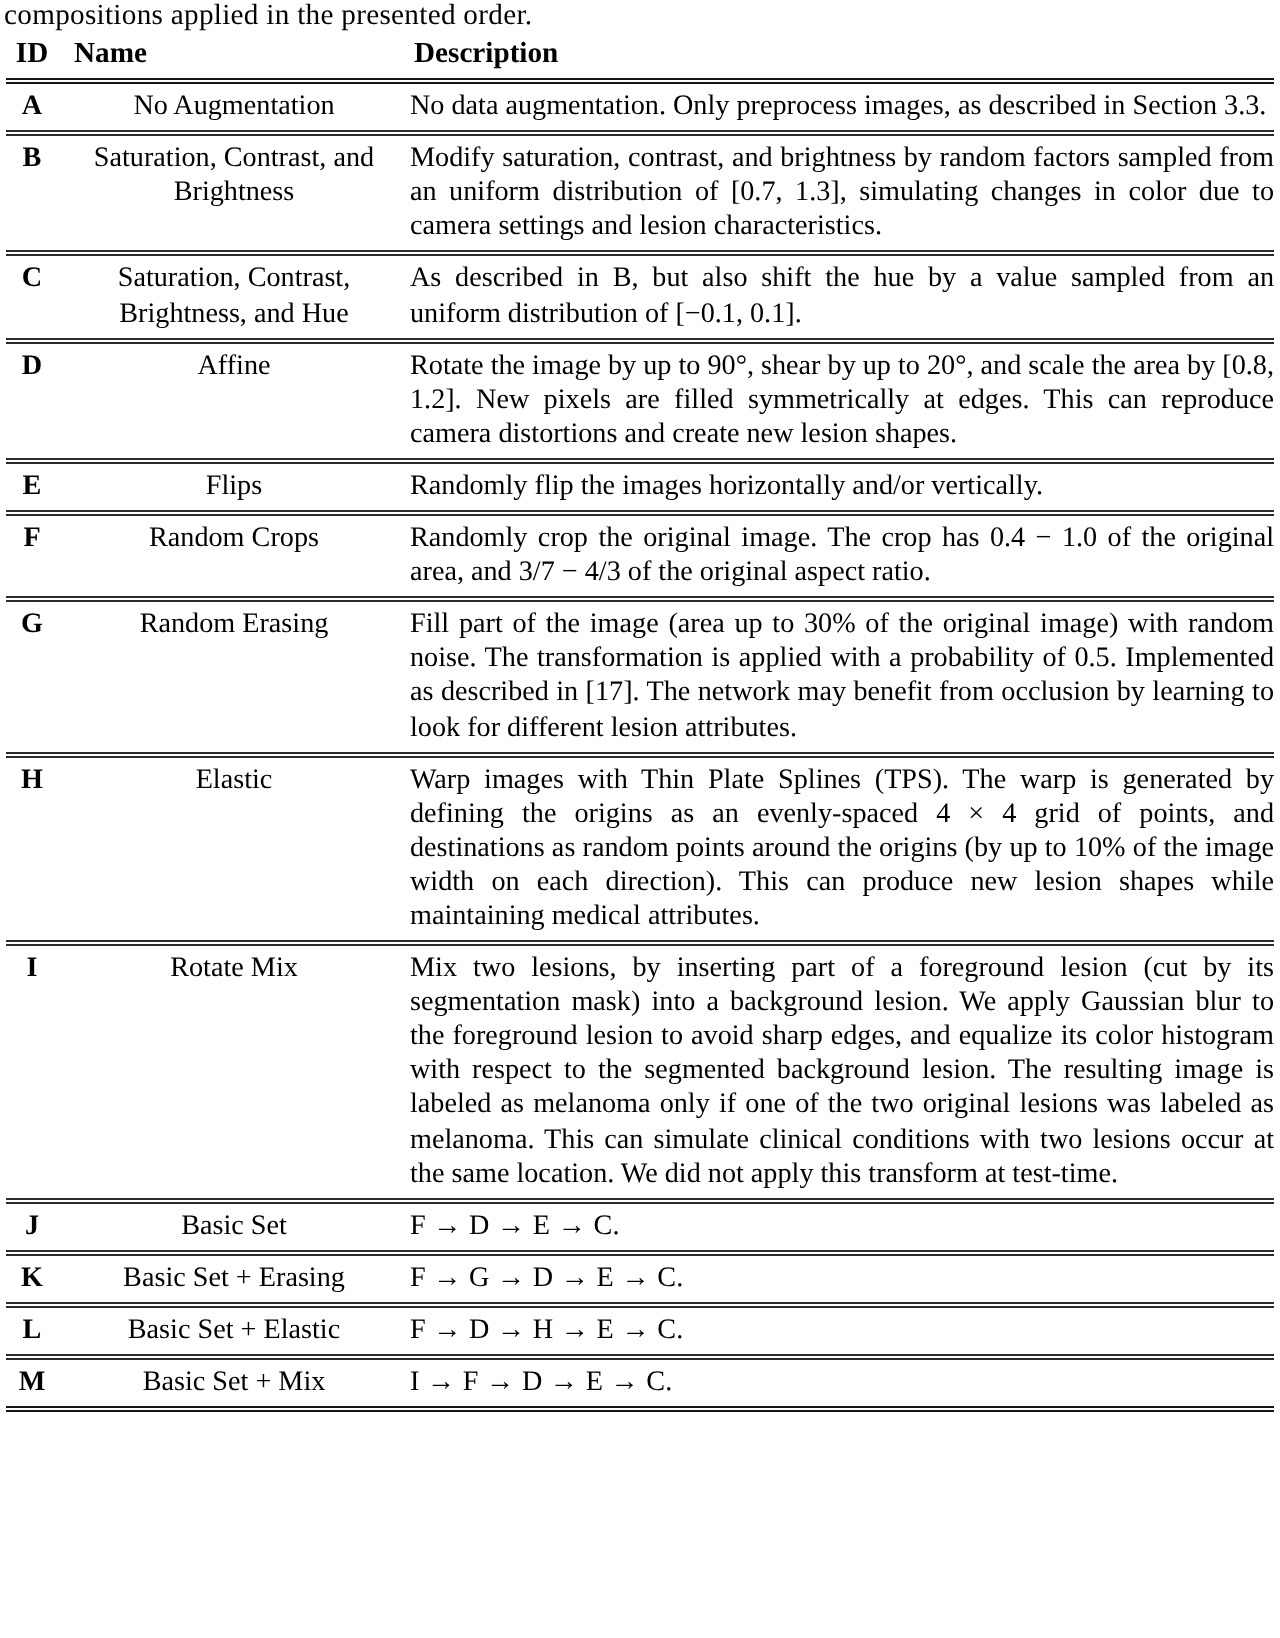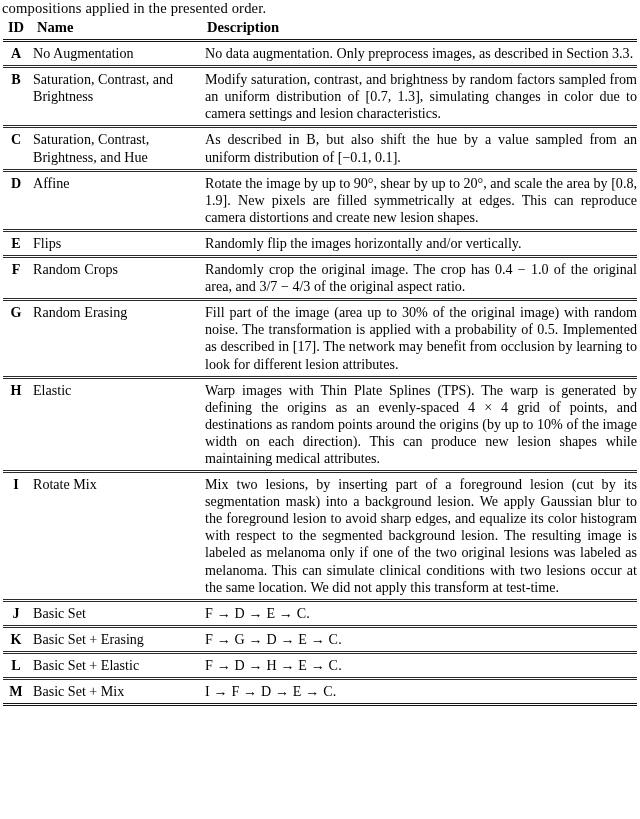--- a/index.html
+++ b/index.html
@@ -71,21 +71,21 @@
   }
 
   .col-id {
     text-align: center;
     font-weight: bold;
     padding-right: 0;
     padding-left: 0;
     white-space: nowrap;
   }
   .col-name {
-    text-align: left;
+    text-align: center;
     padding-left: 6px;
     padding-right: 6px;
     hyphens: none;
   }
   .col-desc {
     text-align: justify;
     text-align-last: left;
     padding-left: 4px;
     padding-right: 3px;
     hyphens: auto;
@@ -157,21 +157,21 @@
       </tr>
       <tr class="rule-row">
         <td colspan="3">
             <div class="hline-thin"></div>
           </td>
       </tr>
 
       <tr>
         <td class="col-id">D</td>
         <td class="col-name">Affine</td>
-        <td class="col-desc">Rotate the image by up to 90°, shear by up to 20°, and scale the area by [0.8, 1.9]. New pixels are filled symmetrically at edges. This can reproduce camera distortions and create new lesion shapes.</td>
+        <td class="col-desc">Rotate the image by up to 90°, shear by up to 20°, and scale the area by [0.8, 1.2]. New pixels are filled symmetrically at edges. This can reproduce camera distortions and create new lesion shapes.</td>
       </tr>
       <tr class="rule-row">
         <td colspan="3">
             <div class="hline-thin"></div>
           </td>
       </tr>
 
       <tr>
         <td class="col-id">E</td>
         <td class="col-name">Flips</td>

